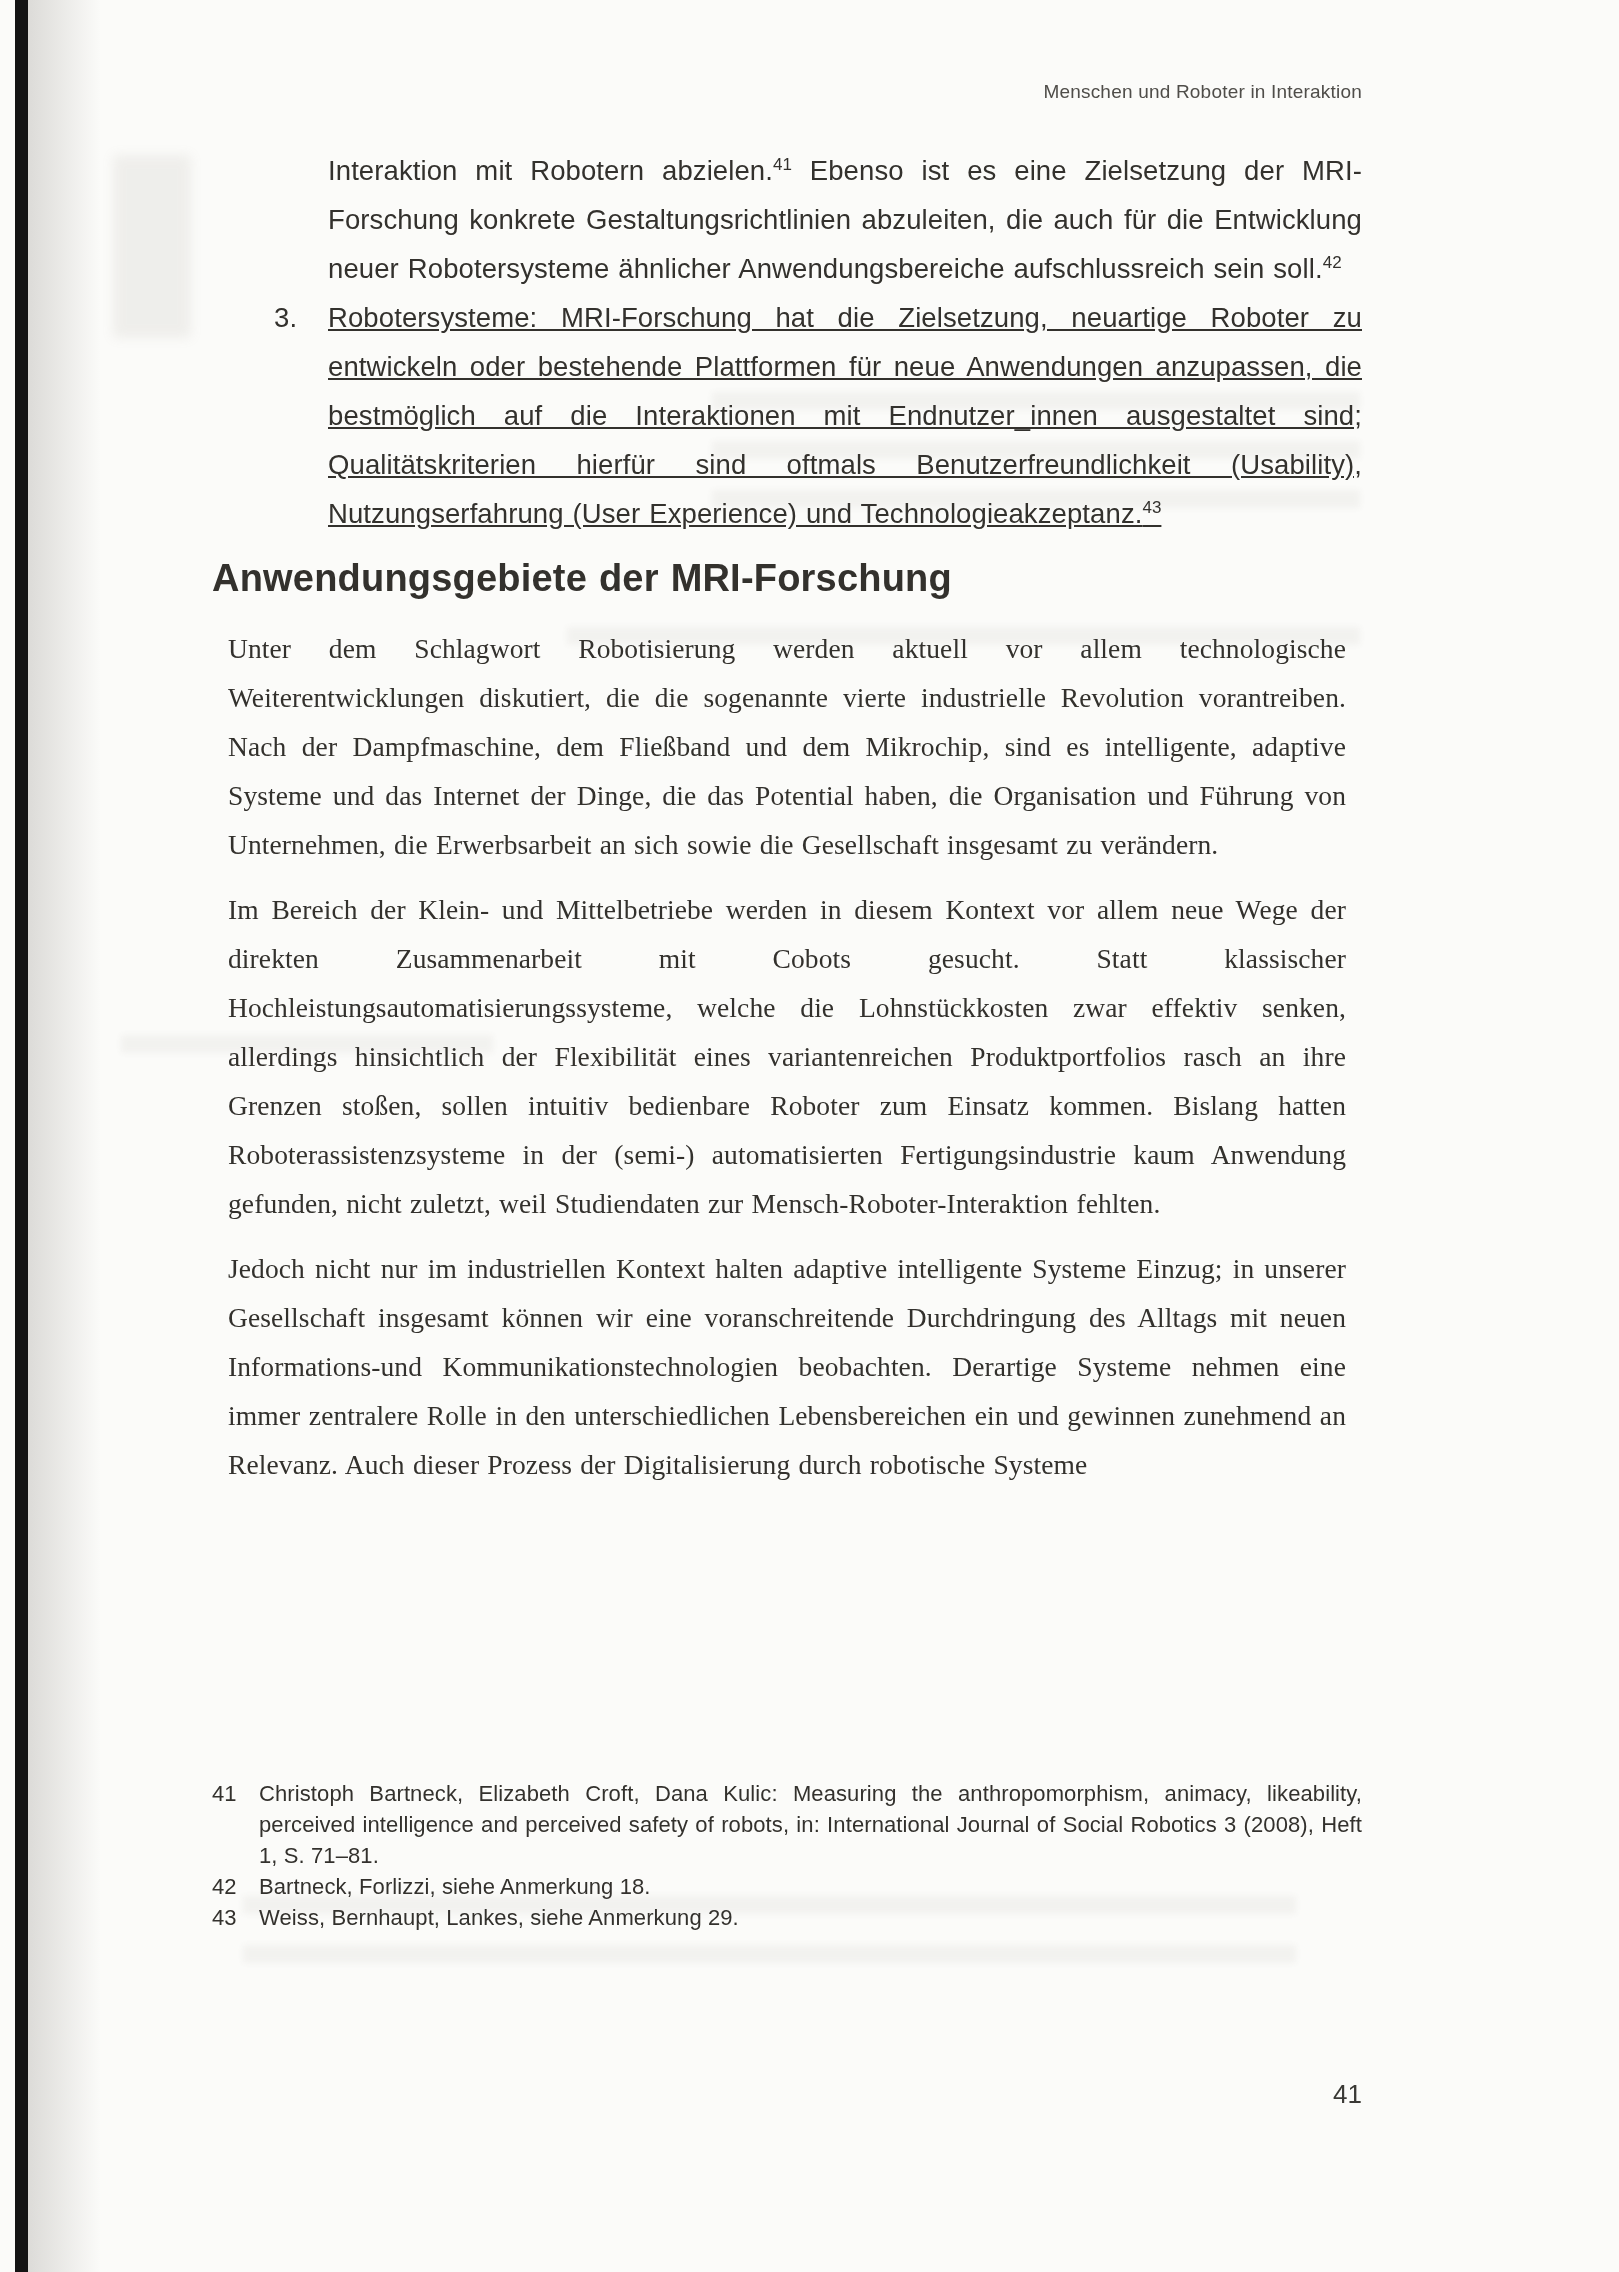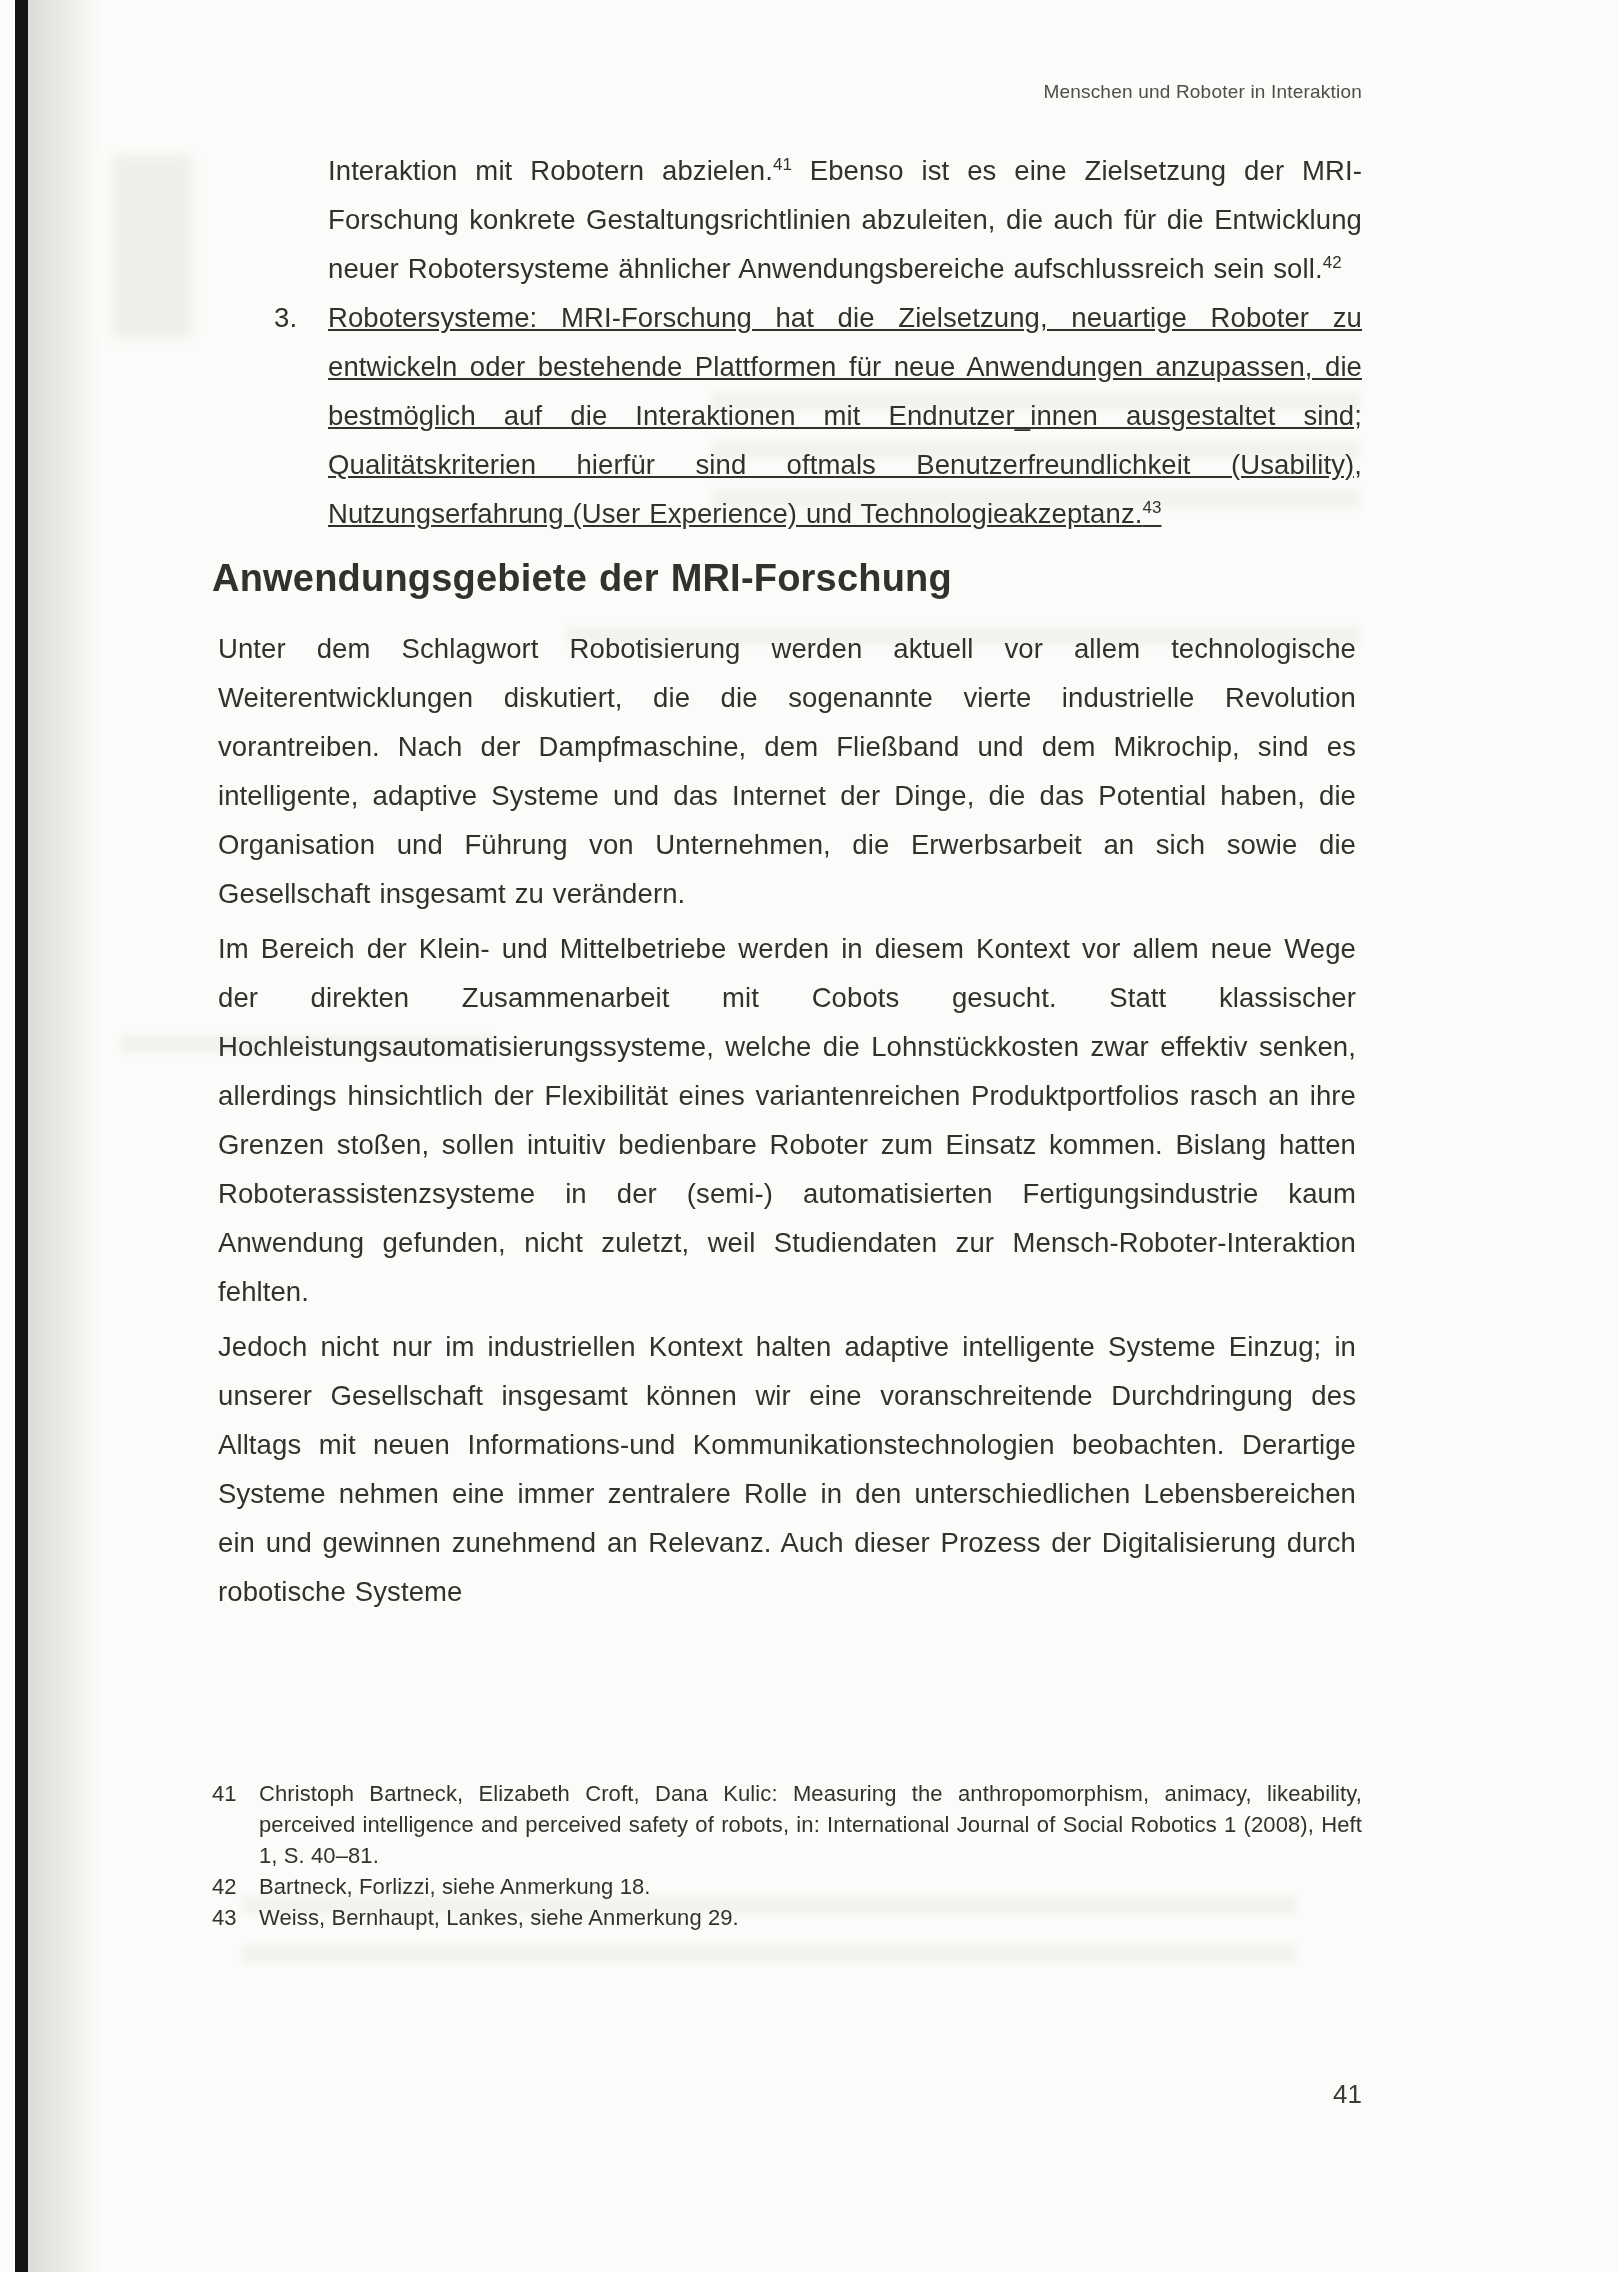--- a/index.html
+++ b/index.html
@@ -68,21 +68,21 @@
   .item-number { flex: 0 0 116px; padding-left: 62px; text-align: left; }
   .item-text { flex: 1 1 auto; text-decoration: underline; }
 
   .heading {
     margin: 16px 0 0 0;
     font-size: 38px; font-weight: 700; line-height: 49px;
     text-align: left; letter-spacing: 0.2px;
   }
 
   .paragraphs { margin-top: 21px; }
-  .paragraphs p { margin: 6px; }
+  .paragraphs p { margin: 16px; font-family: Liberation Serif, serif; }
 
   .footnotes {
     position: absolute; top: 1778px; left: 212px; width: 1150px;
     font-size: 22px; line-height: 31px; letter-spacing: 0.1px;
   }
   .footnote { display: flex; }
   .fn-number { flex: 0 0 47px; text-align: left; }
   .fn-text { flex: 1 1 auto; text-align: justify; hyphens: auto; -webkit-hyphens: auto; }
 
   sup.fnmark {
@@ -124,21 +124,21 @@
     <div class="paragraphs">
       <p>Unter dem Schlagwort Robotisierung werden aktuell vor allem technologische Weiterentwicklungen diskutiert, die die sogenannte vierte industrielle Revolution vorantreiben. Nach der Dampfmaschine, dem Fließband und dem Mikrochip, sind es intelligente, adaptive Systeme und das Internet der Dinge, die das Potential haben, die Organisation und Führung von Unternehmen, die Erwerbsarbeit an sich sowie die Gesellschaft insgesamt zu verändern.</p>
       <p>Im Bereich der Klein- und Mittelbetriebe werden in diesem Kontext vor allem neue Wege der direkten Zusammenarbeit mit Cobots gesucht. Statt klassischer Hochleistungsautomatisierungssysteme, welche die Lohnstückkosten zwar effektiv senken, allerdings hinsichtlich der Flexibilität eines variantenreichen Produktportfolios rasch an ihre Grenzen stoßen, sollen intuitiv bedienbare Roboter zum Einsatz kommen. Bislang hatten Roboterassistenzsysteme in der (semi-) automatisierten Fertigungsindustrie kaum Anwendung gefunden, nicht zuletzt, weil Studiendaten zur Mensch-Roboter-Interaktion fehlten.</p>
       <p>Jedoch nicht nur im industriellen Kontext halten adaptive intelligente Systeme Einzug; in unserer Gesellschaft insgesamt können wir eine voranschreitende Durchdringung des Alltags mit neuen Informations-und Kommunikationstechnologien beobachten. Derartige Systeme nehmen eine immer zentralere Rolle in den unterschiedlichen Lebensbereichen ein und gewinnen zunehmend an Relevanz. Auch dieser Prozess der Digitalisierung durch robotische Systeme</p>
     </div>
   </div>
 
   <div class="footnotes">
     <div class="footnote">
       <div class="fn-number">41</div>
-      <div class="fn-text">Christoph Bartneck, Elizabeth Croft, Dana Kulic: Measuring the anthropomorphism, animacy, likeability, perceived intelligence and perceived safety of robots, in: International Journal of Social Robotics 1 (2008), Heft 1, S. 40–81.</div>
+      <div class="fn-text">Christoph Bartneck, Elizabeth Croft, Dana Kulic: Measuring the anthropomorphism, animacy, likeability, perceived intelligence and perceived safety of robots, in: International Journal of Social Robotics 3 (2008), Heft 1, S. 71–81.</div>
     </div>
     <div class="footnote">
       <div class="fn-number">42</div>
       <div class="fn-text">Bartneck, Forlizzi, siehe Anmerkung 18.</div>
     </div>
     <div class="footnote">
       <div class="fn-number">43</div>
       <div class="fn-text">Weiss, Bernhaupt, Lankes, siehe Anmerkung 29.</div>
     </div>
   </div>

